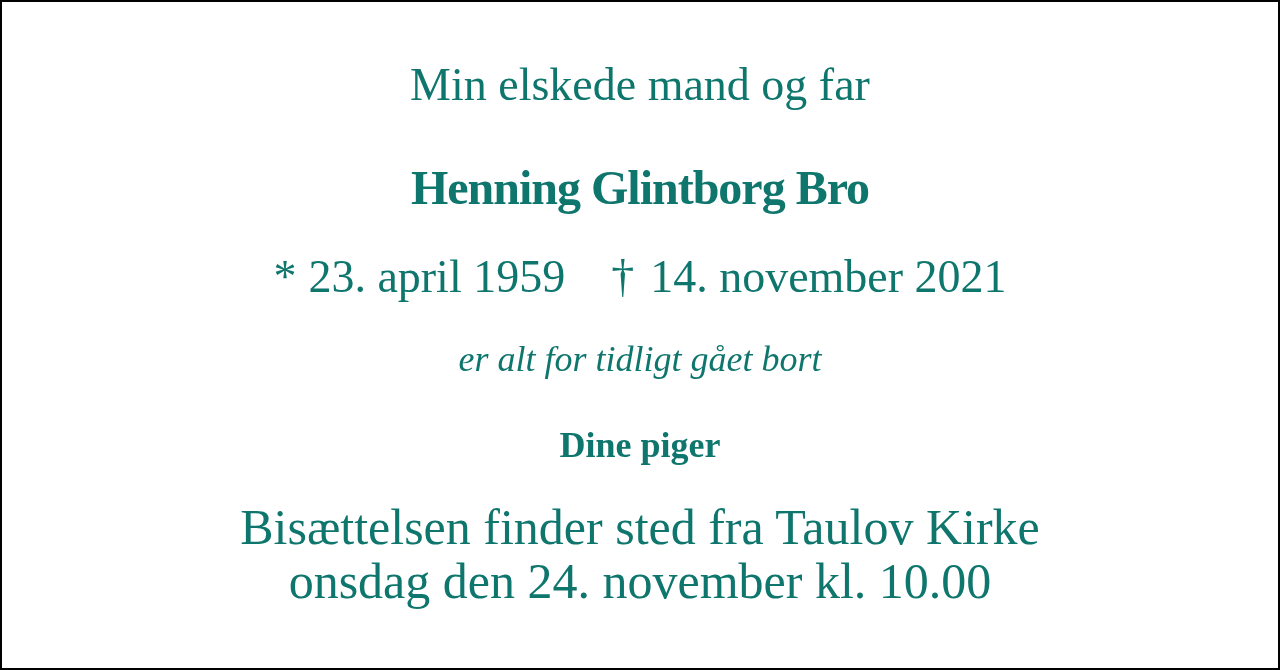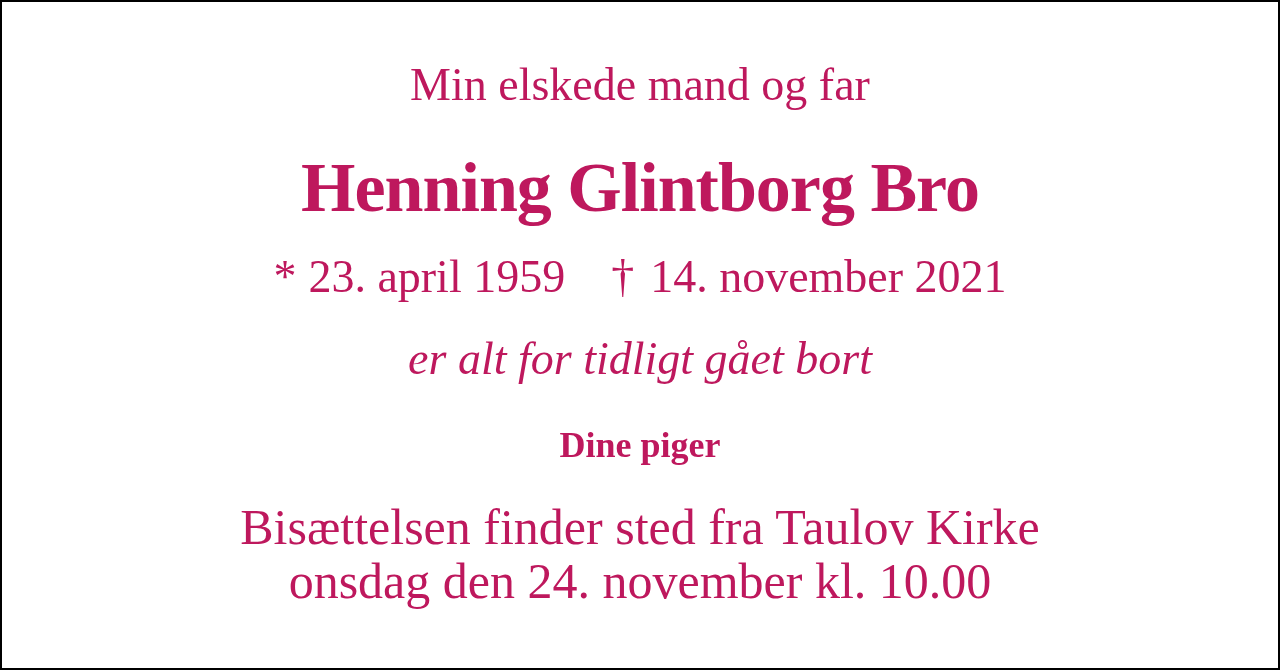--- a/index.html
+++ b/index.html
@@ -11,47 +11,47 @@
     box-sizing: border-box;
     width: 1280px;
     height: 670px;
     background: #ffffff;
     border: 2px solid #000000;
     display: flex;
     flex-direction: column;
     align-items: center;
     overflow: hidden;
     font-family: "Liberation Serif", "DejaVu Serif", serif;
-    color: #be185d;
+    color: #0f766e;
     text-align: center;
   }
   .intro-line {
     margin-top: 56px;
     font-size: 46px;
     line-height: 54px;
     font-weight: 400;
   }
   .deceased-name {
     margin-top: 38px;
-    font-size: 70px;
+    font-size: 48px;
     line-height: 76px;
     font-weight: 700;
     letter-spacing: -1px;
   }
   .dates-line {
     margin-top: 24px;
     font-size: 46px;
     line-height: 54px;
     white-space: nowrap;
   }
   .dates-line .birth-symbol { margin-right: 12px; }
   .dates-line .death-symbol { margin-left: 46px; margin-right: 16px; }
   .epitaph-line {
     margin-top: 28px;
-    font-size: 46px;
+    font-size: 36px;
     line-height: 54px;
     font-style: italic;
   }
   .signature-line {
     margin-top: 32px;
     font-size: 36px;
     line-height: 54px;
     font-weight: 700;
   }
   .funeral-block {

